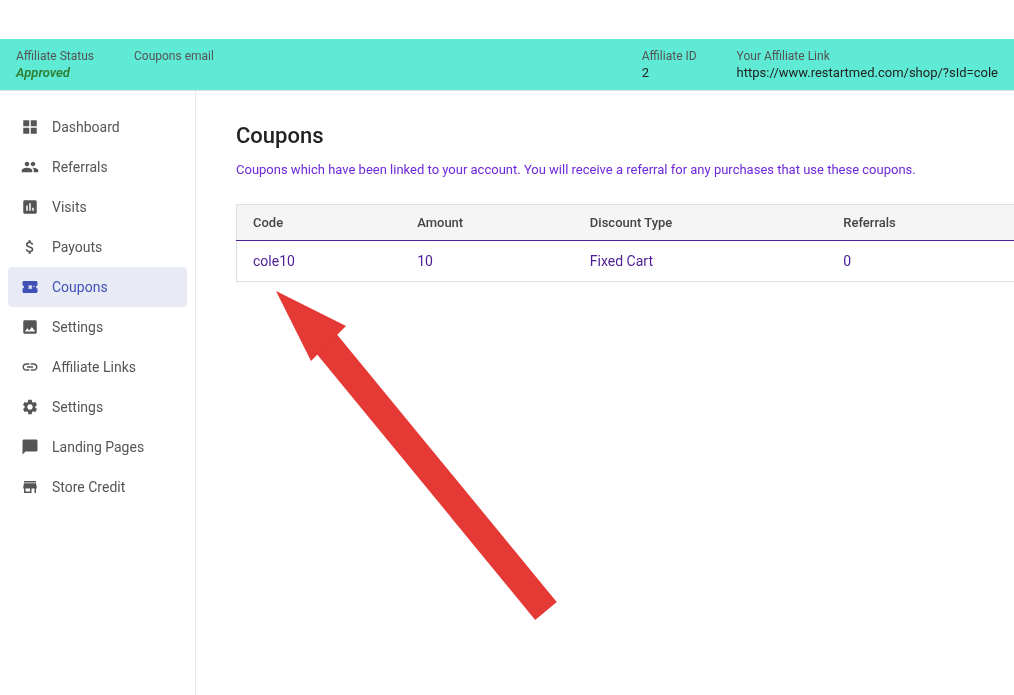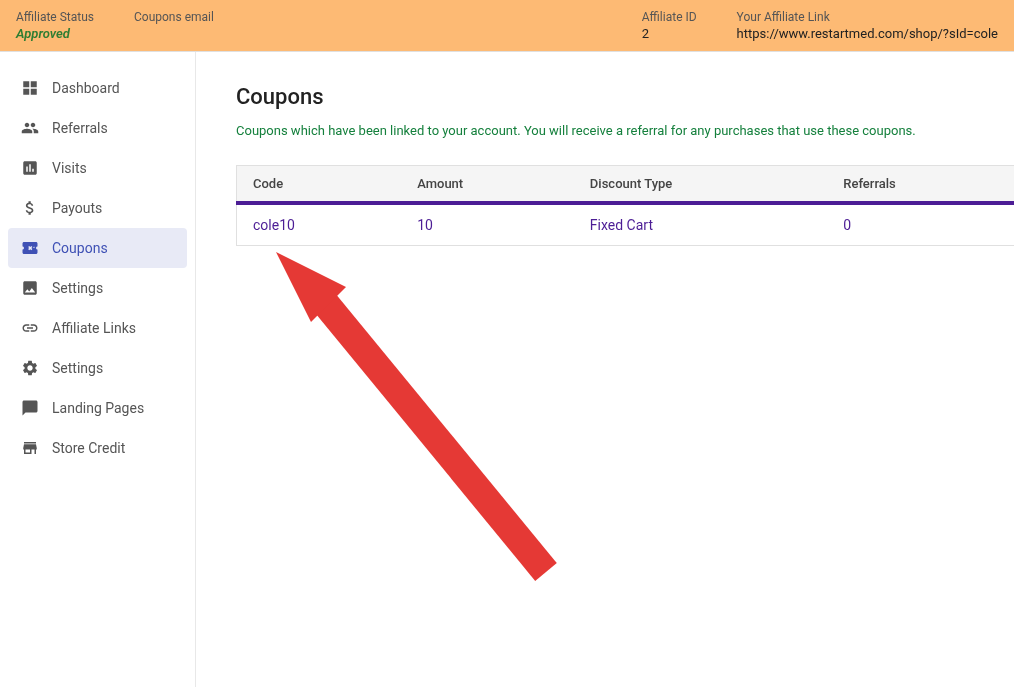--- a/index.html
+++ b/index.html
@@ -3,23 +3,24 @@
   <meta charset="utf-8">
   <style>
     * { box-sizing: border-box; margin: 0; padding: 0; }
     body { font-family: -apple-system, BlinkMacSystemFont, 'Segoe UI', Roboto, sans-serif; background: #fff; color: #333; font-size: 14px; }
 
     
     .top-bar {
       display: flex;
       align-items: flex-start;
       padding: 10px 16px;
-      background: #fdba74;
+      background: #5eead4;
       border-bottom: 1px solid #e0e0e0;
       gap: 40px;
+      margin-top: 39px;
     }
     .top-bar-item { display: flex; flex-direction: column; }
     .top-bar-label { font-size: 12px; color: #555; }
     .top-bar-value { font-size: 13px; color: #222; margin-top: 2px; }
     .top-bar-value.approved { color: #2e7d32; font-weight: 600; font-style: italic; }
     .top-bar-spacer { flex: 1; }
 
     
     .layout { display: flex; height: calc(100vh - 60px); }
 
@@ -68,39 +69,39 @@
 
     .page-title {
       font-size: 22px;
       font-weight: 500;
       color: #222;
       margin-bottom: 12px;
     }
 
     .page-description {
       font-size: 13px;
-      color: #15803d;
+      color: #6d28d9;
       margin-bottom: 24px;
       line-height: 1.5;
     }
 
     
     .coupons-table {
       width: 780px;
       border-collapse: collapse;
       border: 1px solid #e0e0e0;
     }
     .coupons-table th {
       background: #f5f5f5;
       text-align: left;
       padding: 10px 16px;
       font-weight: 500;
       font-size: 13px;
       color: #444;
-      border-bottom: 4px solid #4c1d95;
+      border-bottom: 1px solid #4c1d95;
     }
     .coupons-table td {
       padding: 12px 16px;
       font-size: 14px;
       color: #4c1d95;
       border-bottom: 1px solid #e8e8e8;
     }
     .coupons-table tr:last-child td { border-bottom: none; }
 
     

